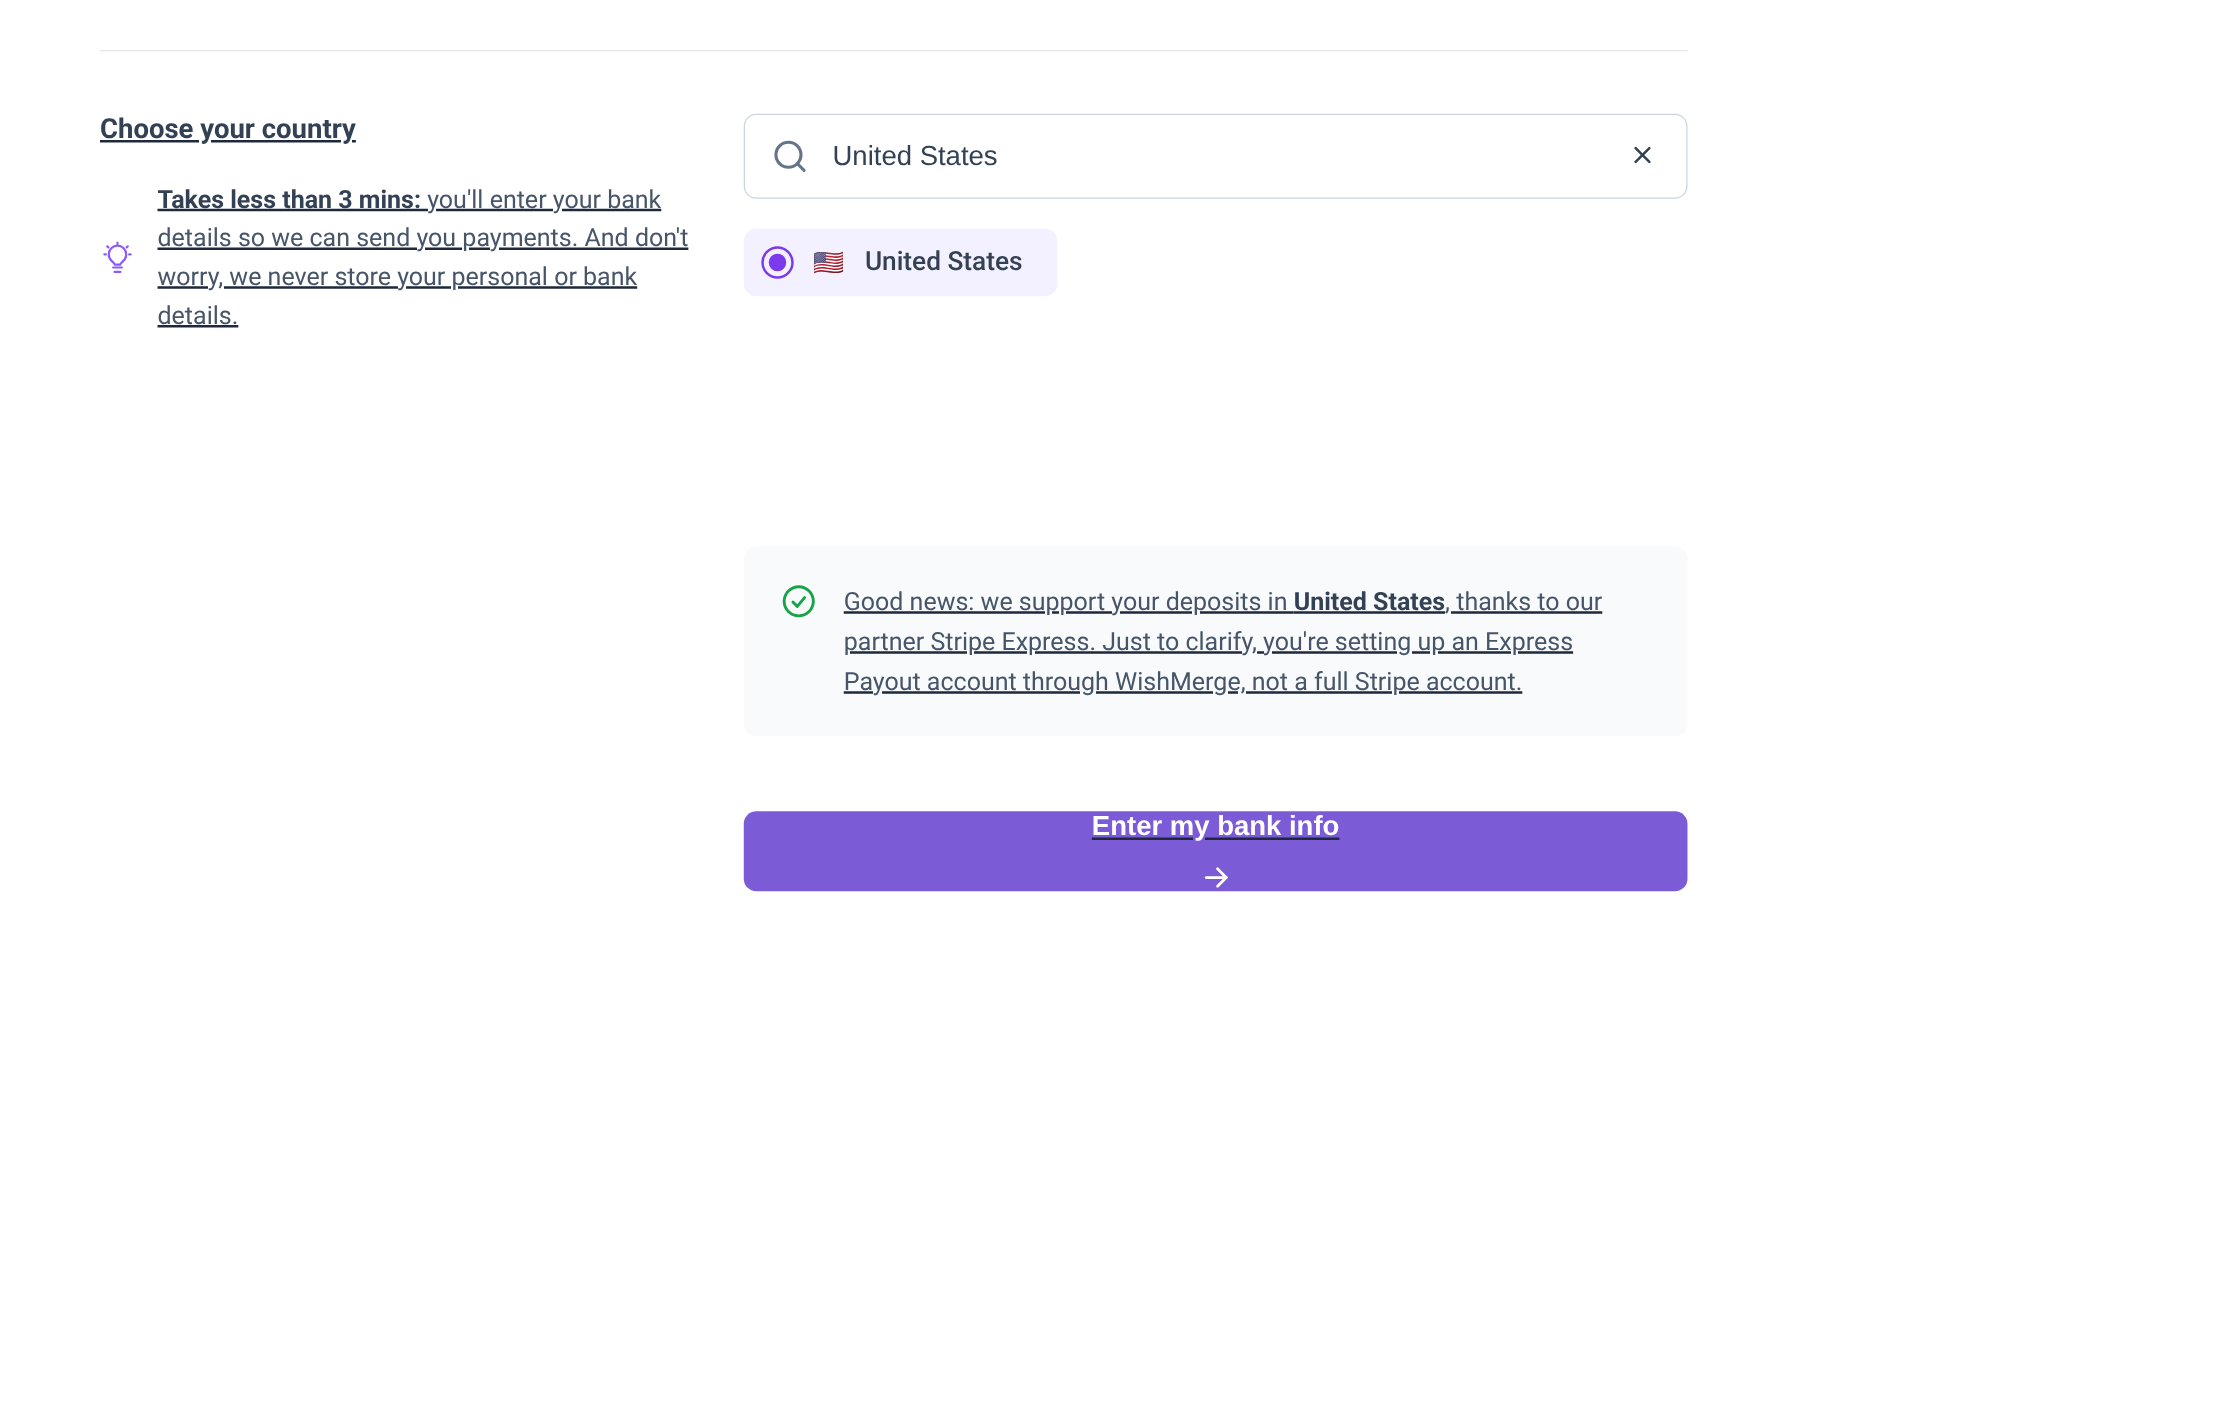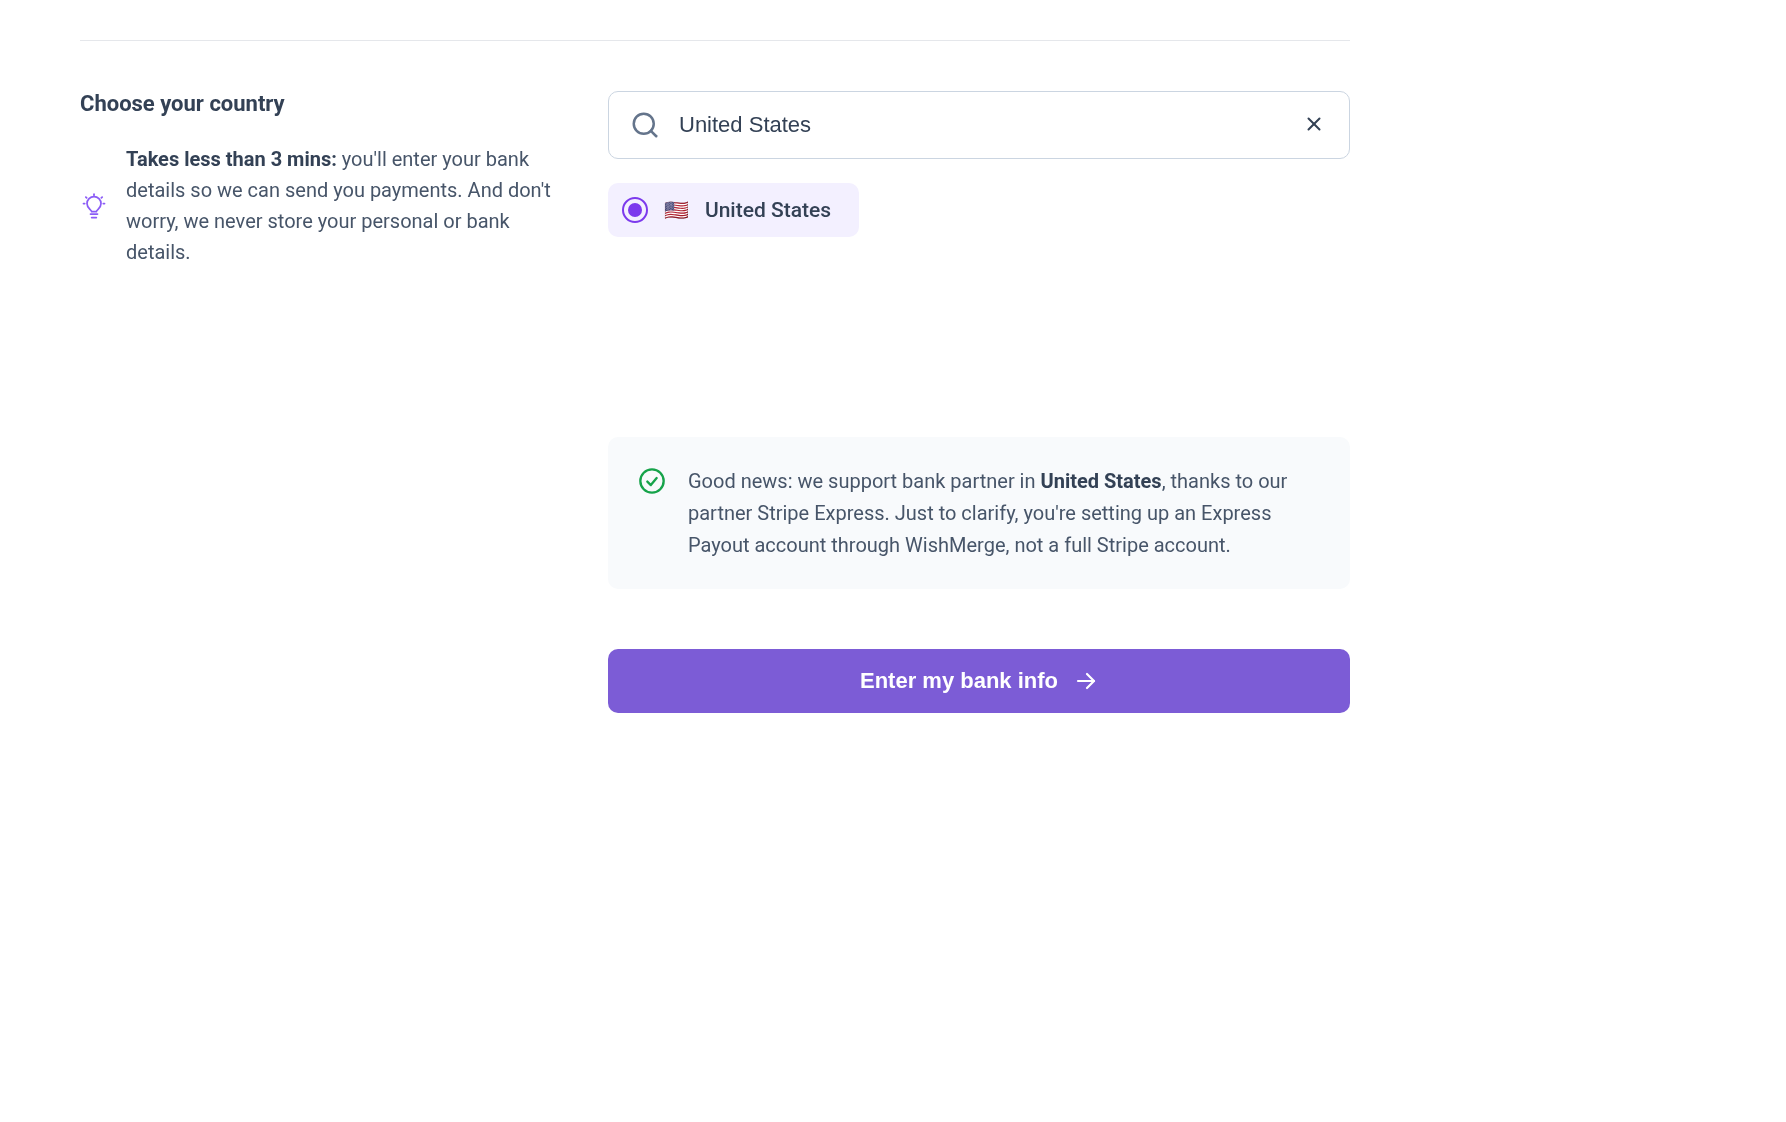--- a/index.html
+++ b/index.html
@@ -20,21 +20,22 @@
       color: #111827;
       margin-bottom: 40px;
     }
     .divider {
       border: none;
       border-top: 1px solid #e5e7eb;
       margin-bottom: 50px;
     }
     .content {
       display: flex;
-      gap: 48px;
+      gap: 35px;
+      text-decoration: underline;
     }
     .left-col {
       flex: 0 0 480px;
     }
     .right-col {
       flex: 1;
       min-width: 0;
     }
     .section-heading {
       font-size: 22px;
@@ -166,20 +167,21 @@
       color: #ffffff;
       border: none;
       border-radius: 10px;
       font-size: 22px;
       font-weight: 700;
       cursor: pointer;
       display: flex;
       align-items: center;
       justify-content: center;
       gap: 16px;
+      flex-direction: column;
     }
     .arrow-icon {
       width: 24px;
       height: 24px;
     }
   </style>
 </head>
 <body>
 
 <div class="container">
@@ -235,21 +237,21 @@
       </div>
 
       <div class="info-box">
         <span class="check-icon">
           <svg viewBox="0 0 24 24" fill="none" stroke="currentColor" stroke-width="2" stroke-linecap="round" stroke-linejoin="round">
             <circle cx="12" cy="12" r="10"></circle>
             <polyline points="8 12.5 11 15.5 16 9.5"></polyline>
           </svg>
         </span>
         <p class="info-text">
-          <span>Good news: we support bank partner in </span><b>United States</b><span>, thanks to our partner Stripe Express. Just to clarify, you're setting up an Express Payout account through WishMerge, not a full Stripe account.</span>
+          <span>Good news: we support your deposits in </span><b>United States</b><span>, thanks to our partner Stripe Express. Just to clarify, you're setting up an Express Payout account through WishMerge, not a full Stripe account.</span>
         </p>
       </div>
 
       <button class="cta-button">
         <span>Enter my bank info</span>
         <span class="arrow-icon">
           <svg viewBox="0 0 24 24" fill="none" stroke="currentColor" stroke-width="2.2" stroke-linecap="round" stroke-linejoin="round">
             <line x1="4" y1="12" x2="20" y2="12"></line>
             <polyline points="13 5 20 12 13 19"></polyline>
           </svg>

